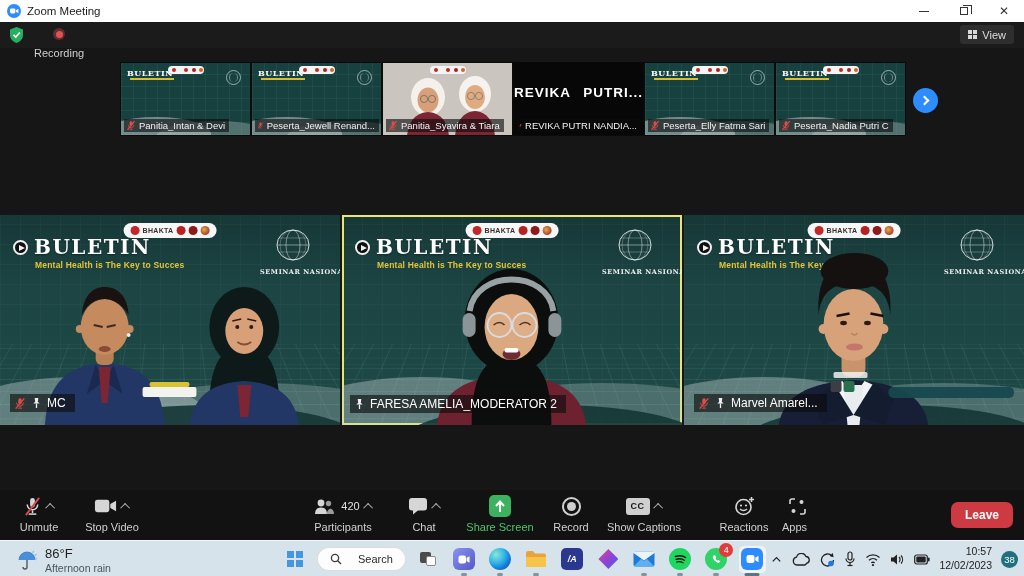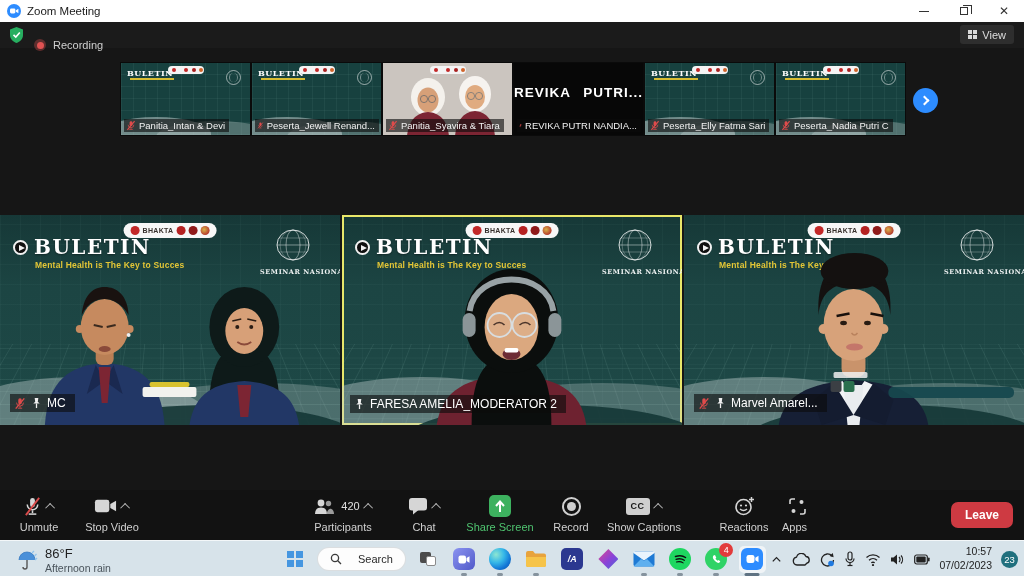--- a/index.html
+++ b/index.html
@@ -20,21 +20,21 @@
     background:transparent; border:none; padding:0; }
   .glyph-min { width:10px; height:1px; background:#333; display:block; }
   .glyph-restore { width:8px; height:8px; border:1px solid #333; position:relative; display:block; }
   .glyph-restore::after { content:""; position:absolute; left:2px; top:-3px; width:8px; height:8px;
     border-top:1px solid #333; border-right:1px solid #333; }
   .glyph-close { font-size:12px; color:#333; line-height:1; }
 
   
   .infobar { position:absolute; top:22px; left:0; right:0; height:26px; background:#1b1b1b; }
   .shield { position:absolute; left:9px; top:5px; }
-  .rec-group { position:absolute; left:34px; top:17px; display:flex; align-items:center; gap:7px; }
+  .rec-group { position:absolute; left:34px; top:6px; display:flex; align-items:center; gap:7px;flex-direction:column; }
   .rec-dot { width:12px; height:12px; border-radius:50%; background:rgba(224,82,82,0.35);
     display:flex; align-items:center; justify-content:center; }
   .rec-dot::after { content:""; width:7px; height:7px; border-radius:50%; background:#e05252; }
   .rec-label { color:#cfcfcf; font-size:11px; }
   .view-btn { position:absolute; right:10px; top:3px; height:19px; display:flex; align-items:center; gap:5px;
     background:#2e2e2e; border:none; border-radius:3px; padding:0 8px; color:#dddddd; font-size:11px; }
   .grid-ico { width:9px; height:9px; display:block;
     background:
       linear-gradient(#d9d9d9,#d9d9d9) 0 0/4px 4px no-repeat,
       linear-gradient(#d9d9d9,#d9d9d9) 5px 0/4px 4px no-repeat,
@@ -815,19 +815,19 @@
       </button>
       <button class="tray-btn" data-interactable="true">
         <svg width="16" height="11" viewBox="0 0 16 11" data-interactable="false">
           <rect x="0.7" y="1" width="12.6" height="9" rx="2" fill="none" stroke="#222" stroke-width="1.2"></rect>
           <rect x="2.3" y="2.6" width="9.4" height="5.8" rx="1" fill="#222"></rect>
           <rect x="14" y="3.5" width="1.6" height="4" rx="0.8" fill="#222"></rect>
         </svg>
       </button>
       <button class="clock" data-interactable="true">
         <div data-interactable="false">10:57</div>
-        <div data-interactable="false">07/02/2023</div>
-      </button>
-      <button class="notif" data-interactable="true">23</button>
+        <div data-interactable="false">12/02/2023</div>
+      </button>
+      <button class="notif" data-interactable="true">38</button>
     </div>
   </div>
 
 </div>
 
 </body></html>

